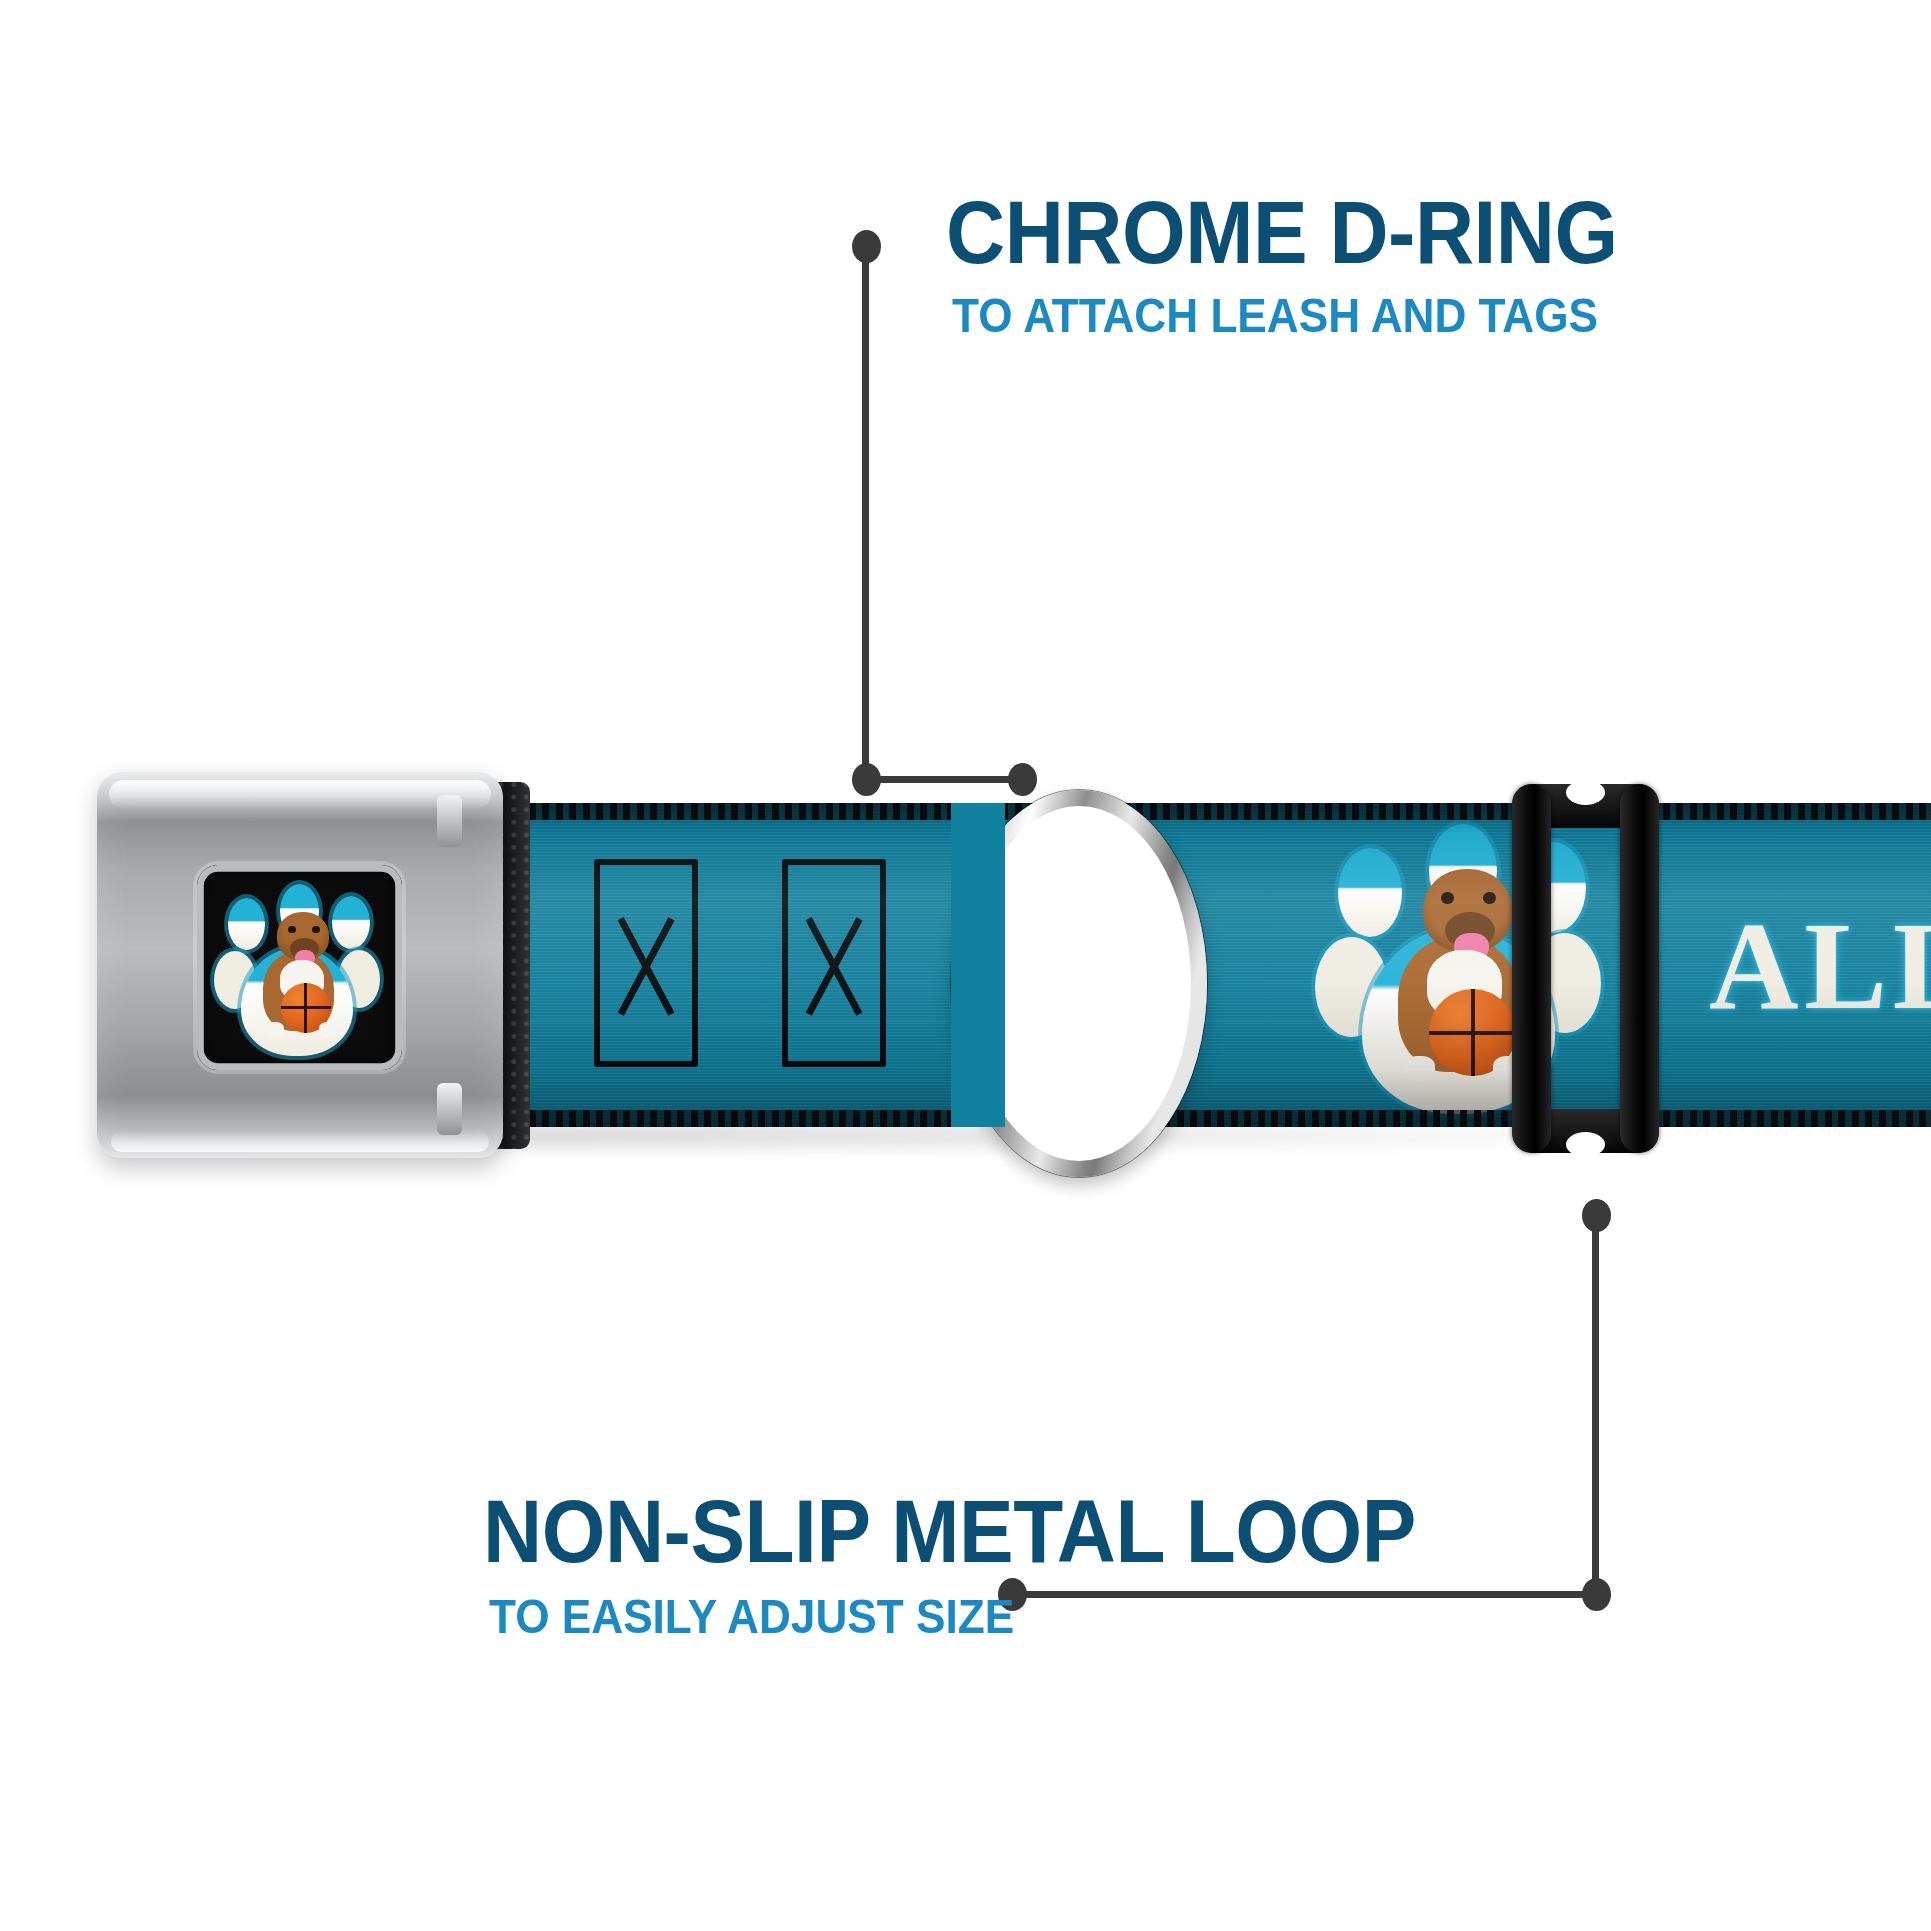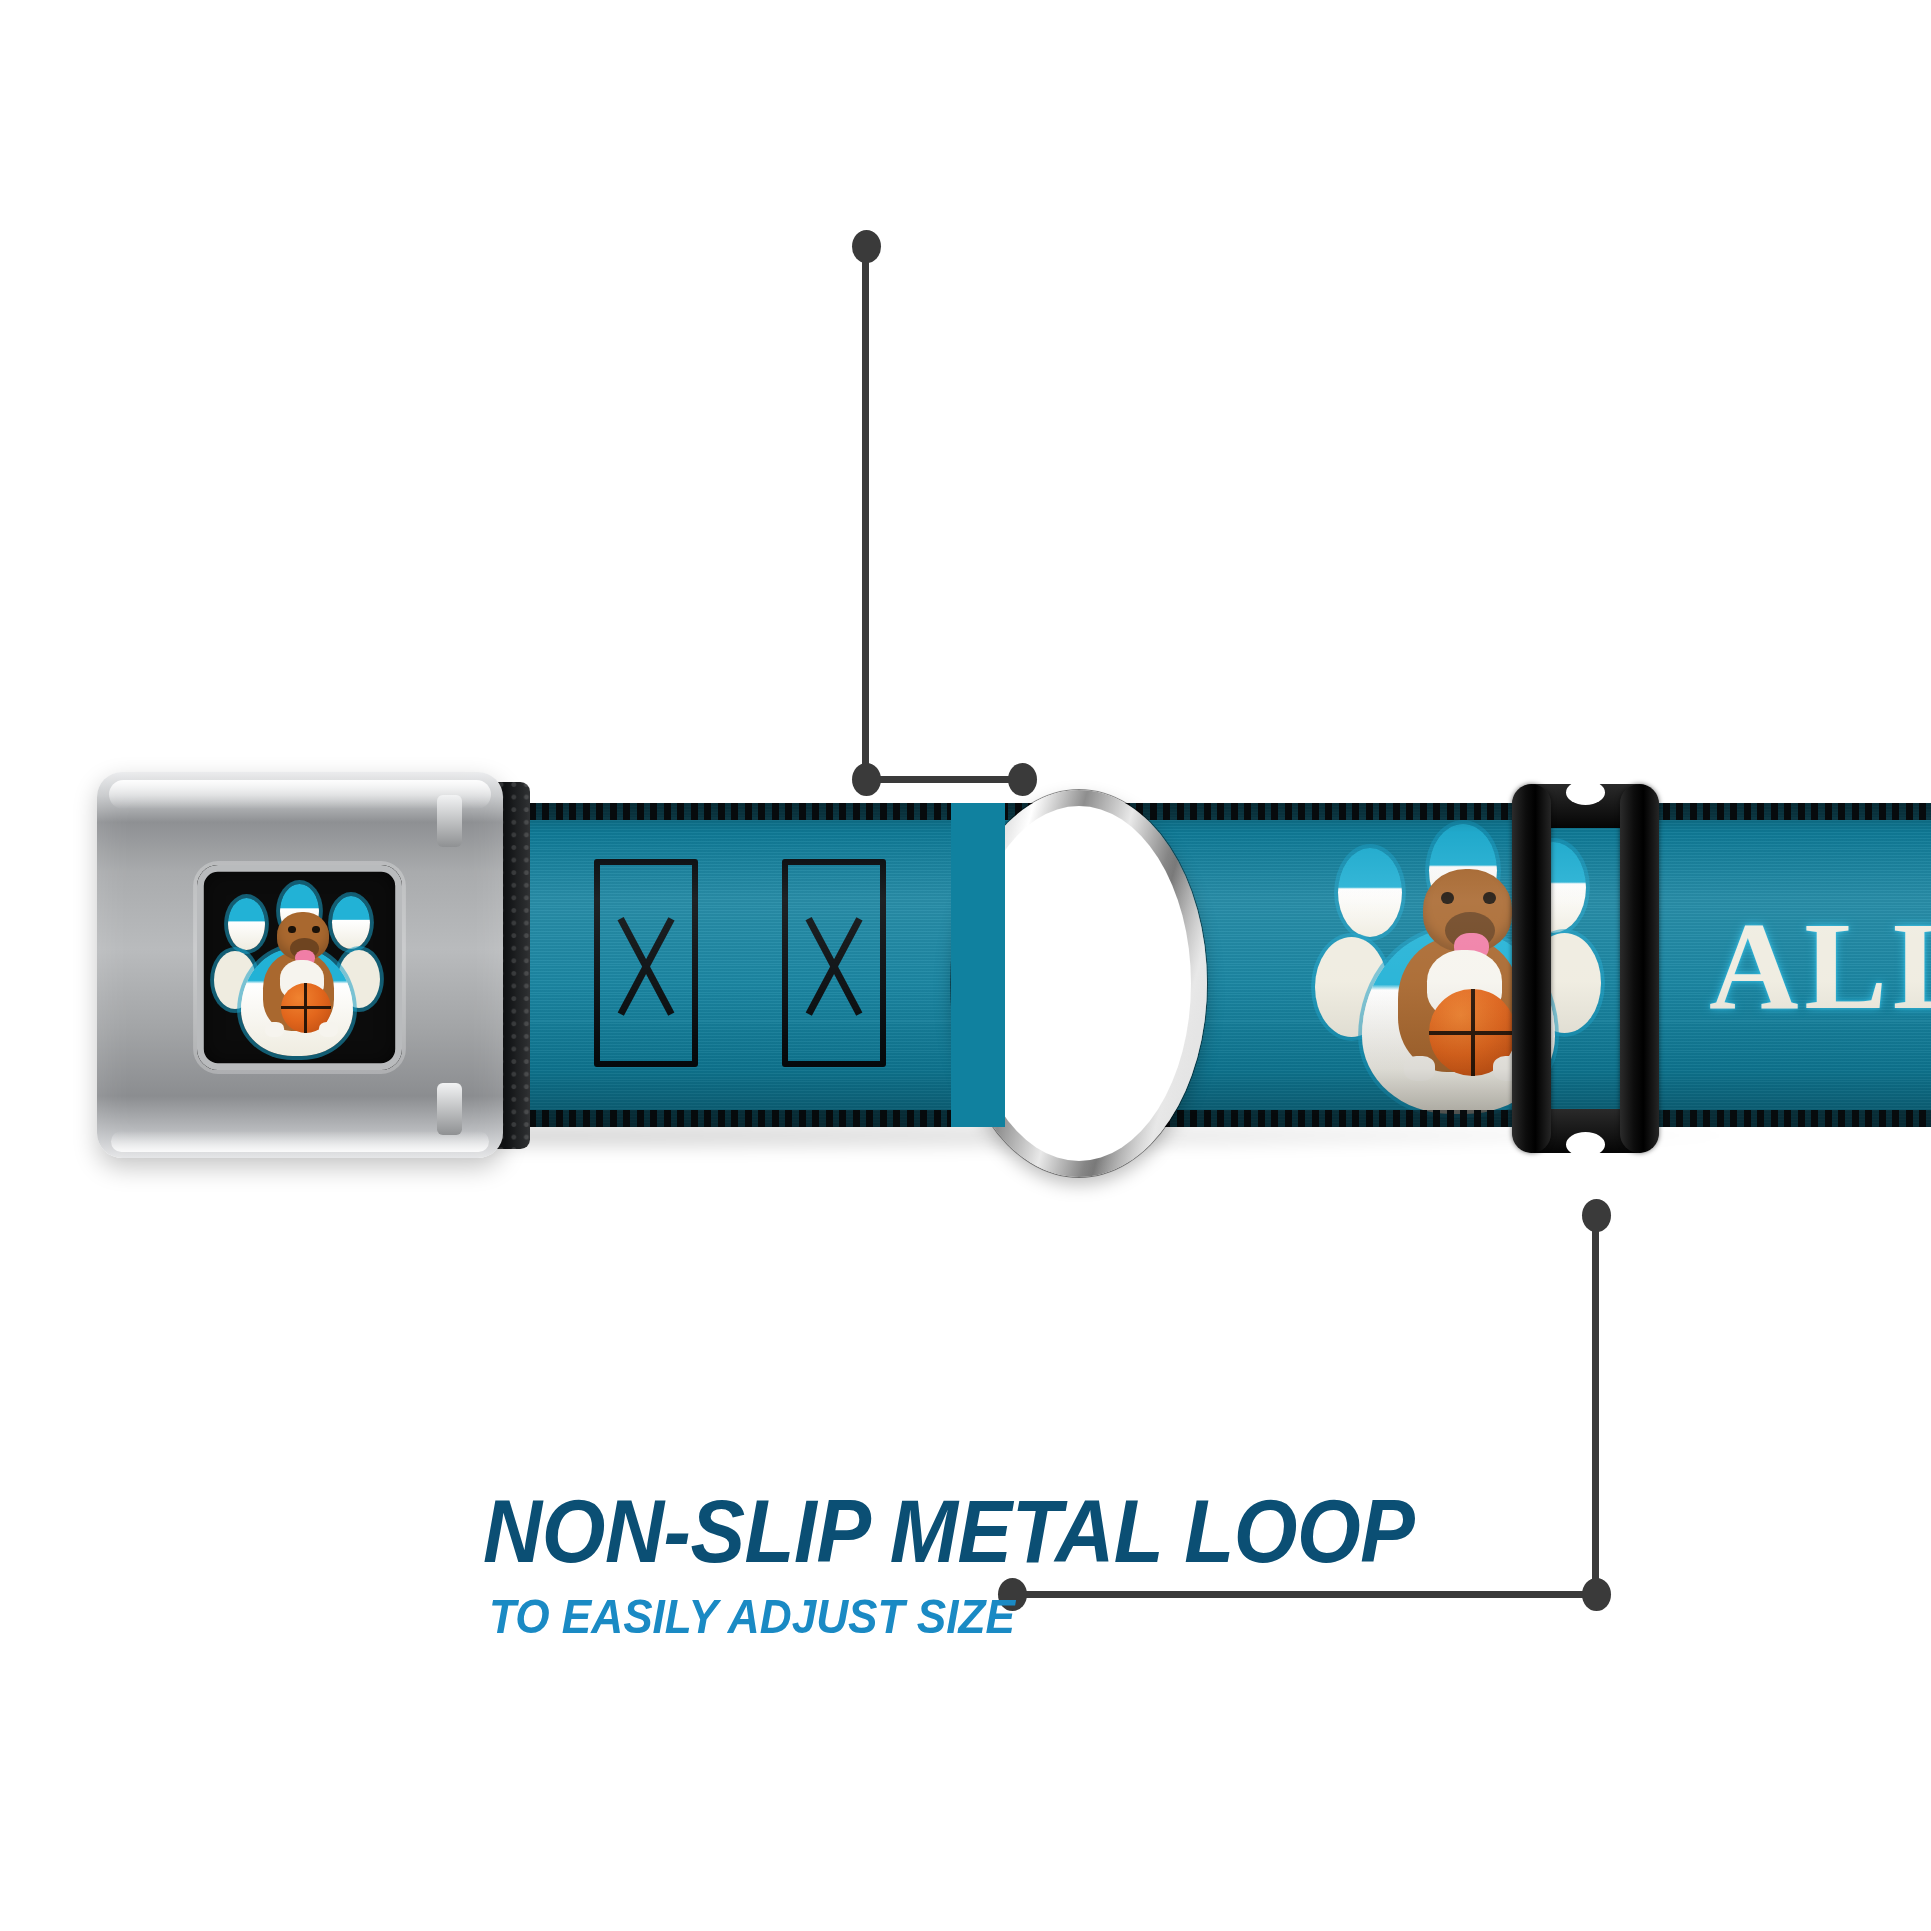--- a/index.html
+++ b/index.html
@@ -28,21 +28,21 @@
     line-height:1;
     white-space:nowrap;
     transform:scaleX(0.92);
     transform-origin:left center;
   }
 
   #callout-dring{left:946px;top:188px;}
   #callout-dring .headline{font-size:89px;color:#0b4f74;}
   #callout-dring .subline{font-size:48px;color:#1a8ac4;margin-top:15.4px;margin-left:5.8px;}
 
-  #callout-loop{left:483px;top:1487px;font-style:italic;}
+  #callout-loop{left:483px;top:1487px;}
   #callout-loop .headline{font-size:89px;color:#0b4f74;}
   #callout-loop .subline{font-size:48px;color:#1a8ac4;margin-top:17.4px;margin-left:5.8px;}
 
   
   .lead-line{position:absolute;background:#3a3a3a;}
   .lead-dot{
     position:absolute;background:#3a3a3a;border-radius:50%;
     width:29px;height:33px;
   }
 
@@ -347,20 +347,24 @@
   </div>
 
   <div>
     <div class="lead-line" style="left:1592px;top:1224px;width:6.8px;height:372px;"></div>
     <div class="lead-line" style="left:1020px;top:1591px;width:579px;height:6.8px;"></div>
     <div class="lead-dot" style="left:1582px;top:1199px;"></div>
     <div class="lead-dot" style="left:1582px;top:1578px;"></div>
     <div class="lead-dot" style="left:998px;top:1578px;"></div>
   </div>
 
+  <div class="callout" id="callout-dring">
+    <div class="headline">CHROME D-RING</div>
+    <div class="subline">TO ATTACH LEASH AND TAGS</div>
+  </div>
 
   <div class="callout" id="callout-loop">
     <div class="headline">NON-SLIP METAL LOOP</div>
     <div class="subline">TO EASILY ADJUST SIZE</div>
   </div>
 
 </div>
 
 
 </body></html>

